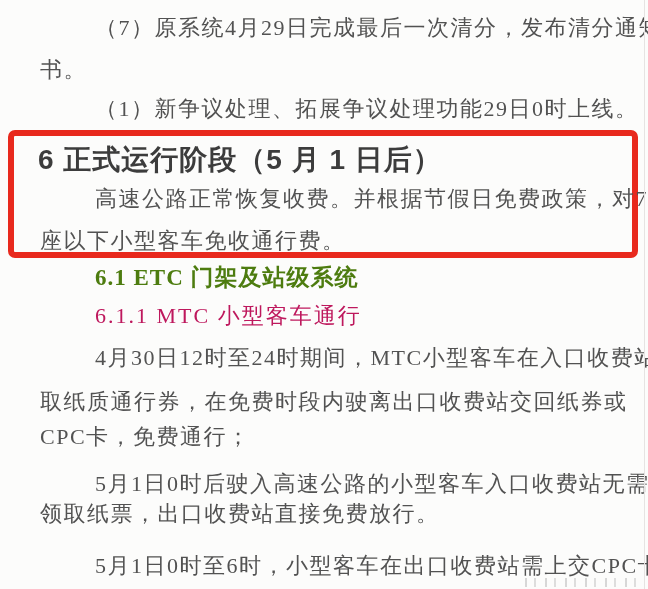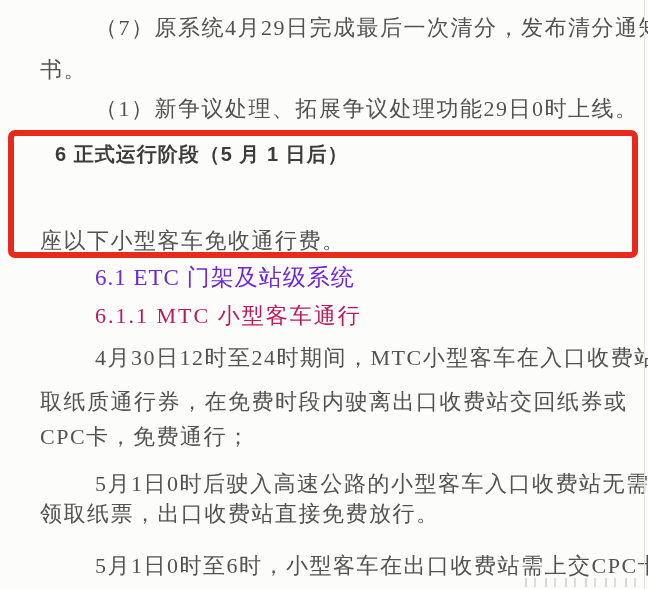--- a/index.html
+++ b/index.html
@@ -20,36 +20,36 @@
     white-space: nowrap;
     font-size: 22px;
     line-height: 1.15;
     letter-spacing: 1.5px;
     color: #525252;
   }
   .indent { left: 95px; }
   .flush  { left: 40px; }
   .h-main {
     position: absolute;
-    left: 55px;
+    left: 38px;
     white-space: nowrap;
     font-family: "Liberation Sans", "DejaVu Sans", sans-serif;
     font-weight: 700;
-    font-size: 20px;
+    font-size: 28px;
     letter-spacing: 1px;
     color: #3c3c3c;
   }
   .h-sub {
     position: absolute;
     left: 95px;
     white-space: nowrap;
-    font-weight: 400;
+    font-weight: 700;
     font-size: 23px;
     letter-spacing: 1px;
-    color: #6d28d9;
+    color: #4d7c0f;
   }
   .h-sub2 {
     position: absolute;
     left: 95px;
     white-space: nowrap;
     font-size: 22px;
     letter-spacing: 2px;
     color: #be185d;
   }
   .highlight-box {
@@ -93,20 +93,21 @@
 <div class="page">
 
   <div class="line indent" style="top:15px">（7）原系统4月29日完成最后一次清分，发布清分通知</div>
   <div class="line flush" style="top:57px">书。</div>
 
   <div class="line indent" style="top:96px">（1）新争议处理、拓展争议处理功能29日0时上线。</div>
 
   <div class="highlight-box"></div>
 
   <div class="h-main" style="top:141px">6  正式运行阶段（5 月 1 日后）</div>
+  <div class="line indent" style="top:186px">高速公路正常恢复收费。并根据节假日免费政策，对7</div>
   <div class="line flush" style="top:228px">座以下小型客车免收通行费。</div>
 
   <div class="h-sub" style="top:262px">6.1 ETC 门架及站级系统</div>
   <div class="h-sub2" style="top:301px">6.1.1 MTC 小型客车通行</div>
 
   <div class="line indent" style="top:345px">4月30日12时至24时期间，MTC小型客车在入口收费站领</div>
   <div class="line flush" style="top:389px">取纸质通行券，在免费时段内驶离出口收费站交回纸券或</div>
   <div class="line flush" style="top:424px">CPC卡，免费通行；</div>
 
   <div class="line indent" style="top:471px">5月1日0时后驶入高速公路的小型客车入口收费站无需</div>

